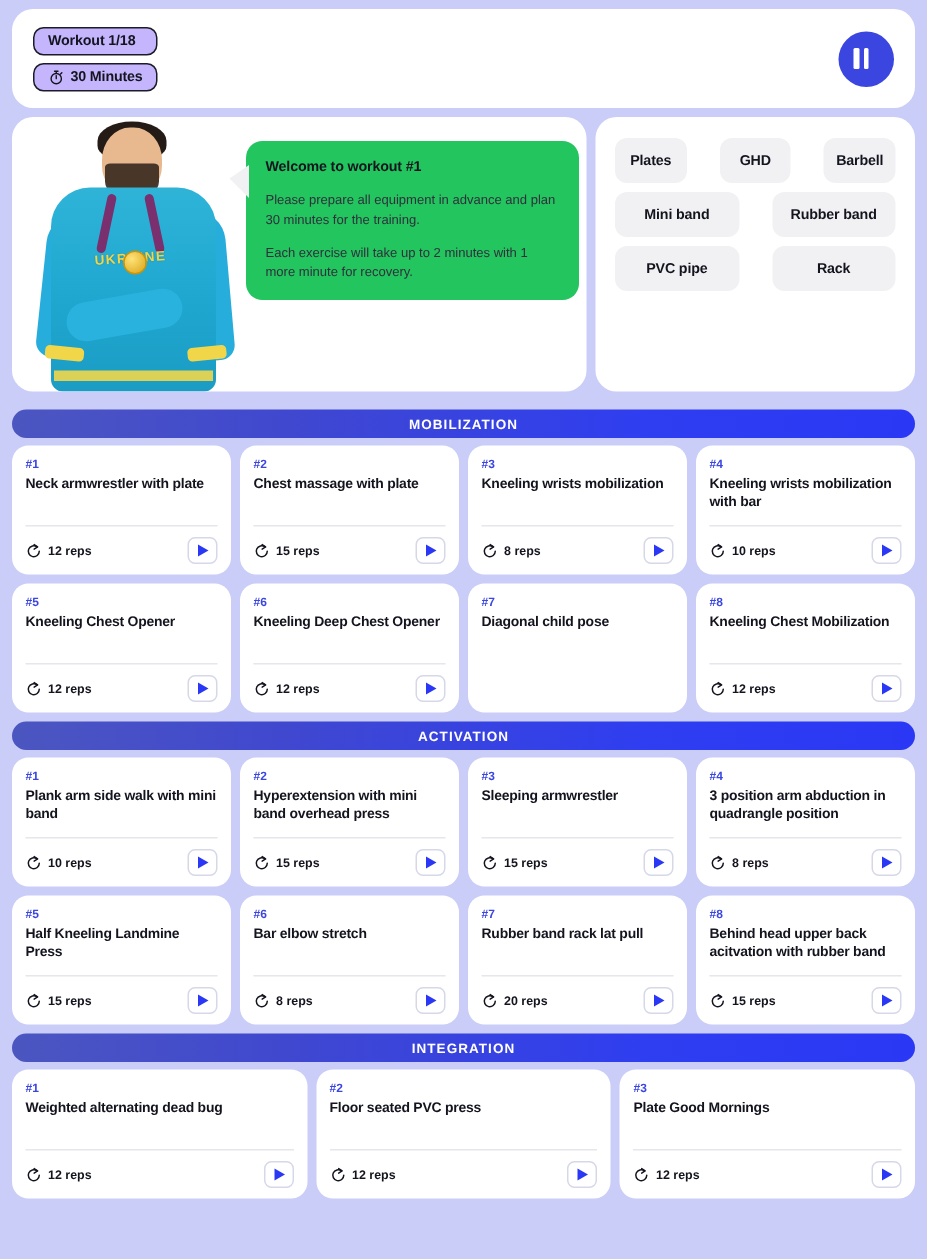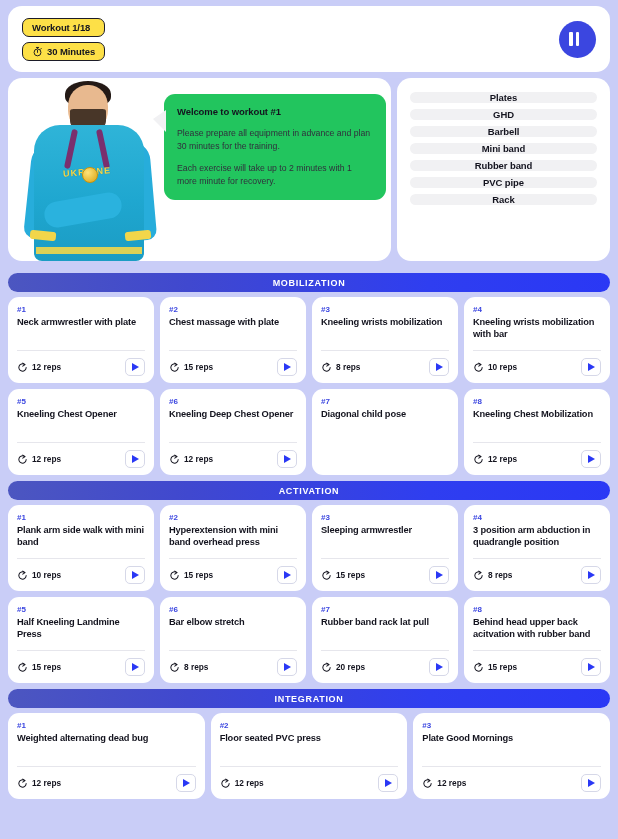--- a/index.html
+++ b/index.html
@@ -37,21 +37,21 @@
     border: 1.6px solid #1c1c28;
     border-radius: 7px;
     padding: 3px 9px;
     font-size: 9.5px;
     font-weight: bold;
     color: #14141f;
     letter-spacing: -0.1px;
     display: flex;
     align-items: center;
     gap: 4px;
-    background: #fde047;
+    background: #c4b5fd;
     white-space: nowrap;
   }
   .title-wrap {
     position: absolute;
     left: 0; right: 0;
     text-align: center;
     pointer-events: none;
   }
   .title {
     font-size: 21px;
@@ -217,21 +217,21 @@
   }
   .equip-title {
     font-size: 12.5px;
     font-weight: bold;
     color: #14141f;
     line-height: 1.22;
     margin-bottom: 13px;
     letter-spacing: -0.1px;
   }
   .equip-rows { display: flex; flex-direction: column; gap: 6px; }
-  .equip-row { display: flex; gap: 6px; flex-direction: column; }
+  .equip-row { display: flex; gap: 22px; }
   .chip {
     background: #f1f1f3;
     border-radius: 8px;
     height: 30px;
     display: flex;
     align-items: center;
     justify-content: center;
     font-size: 9.5px;
     font-weight: bold;
     color: #14141f;

